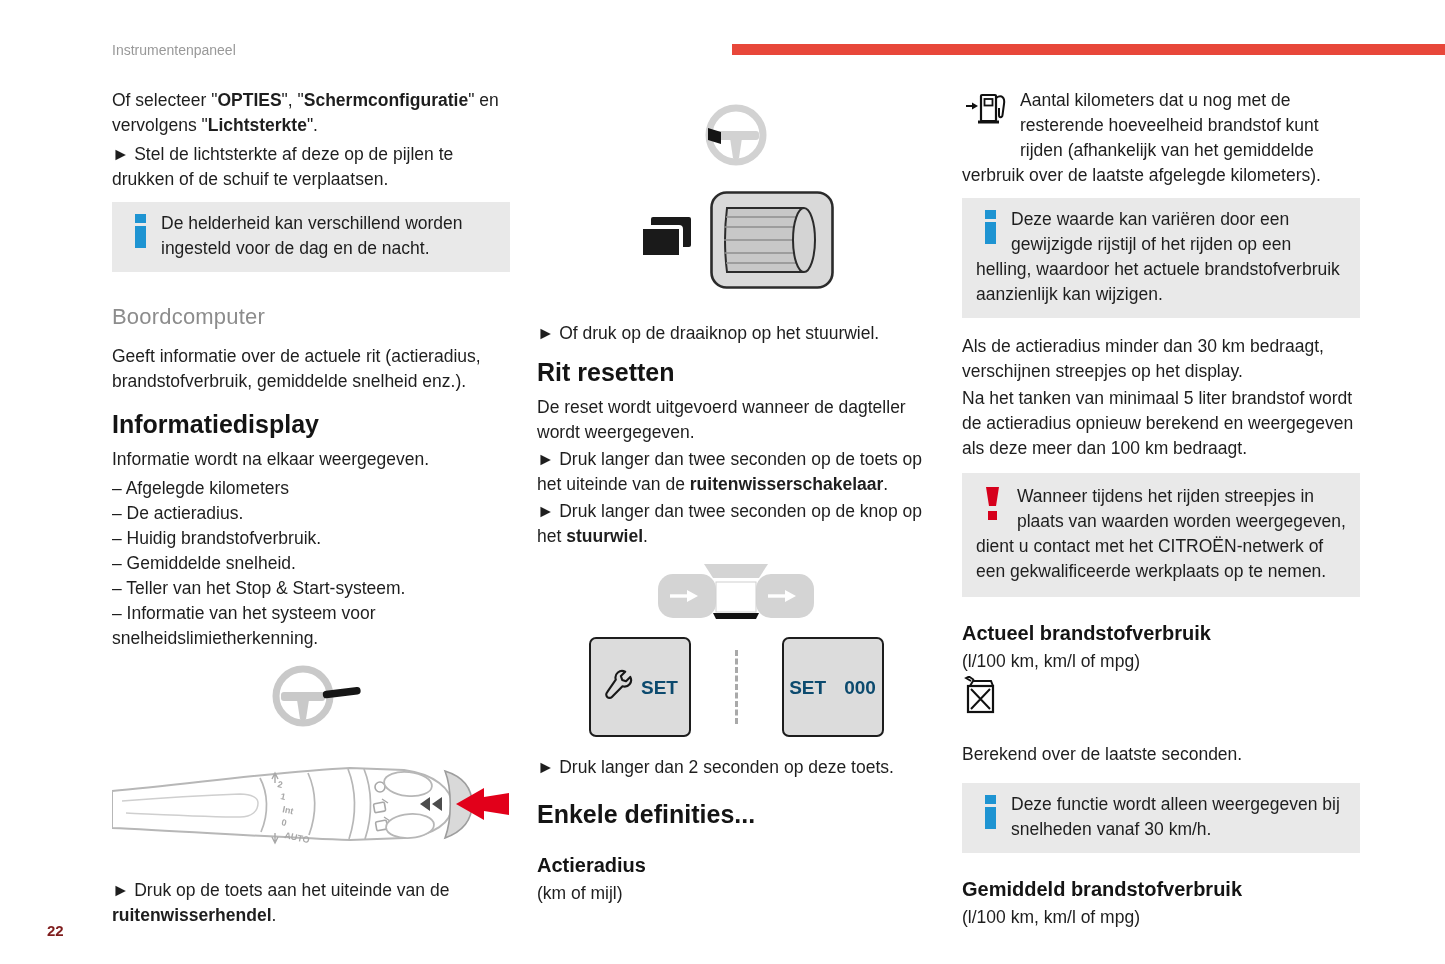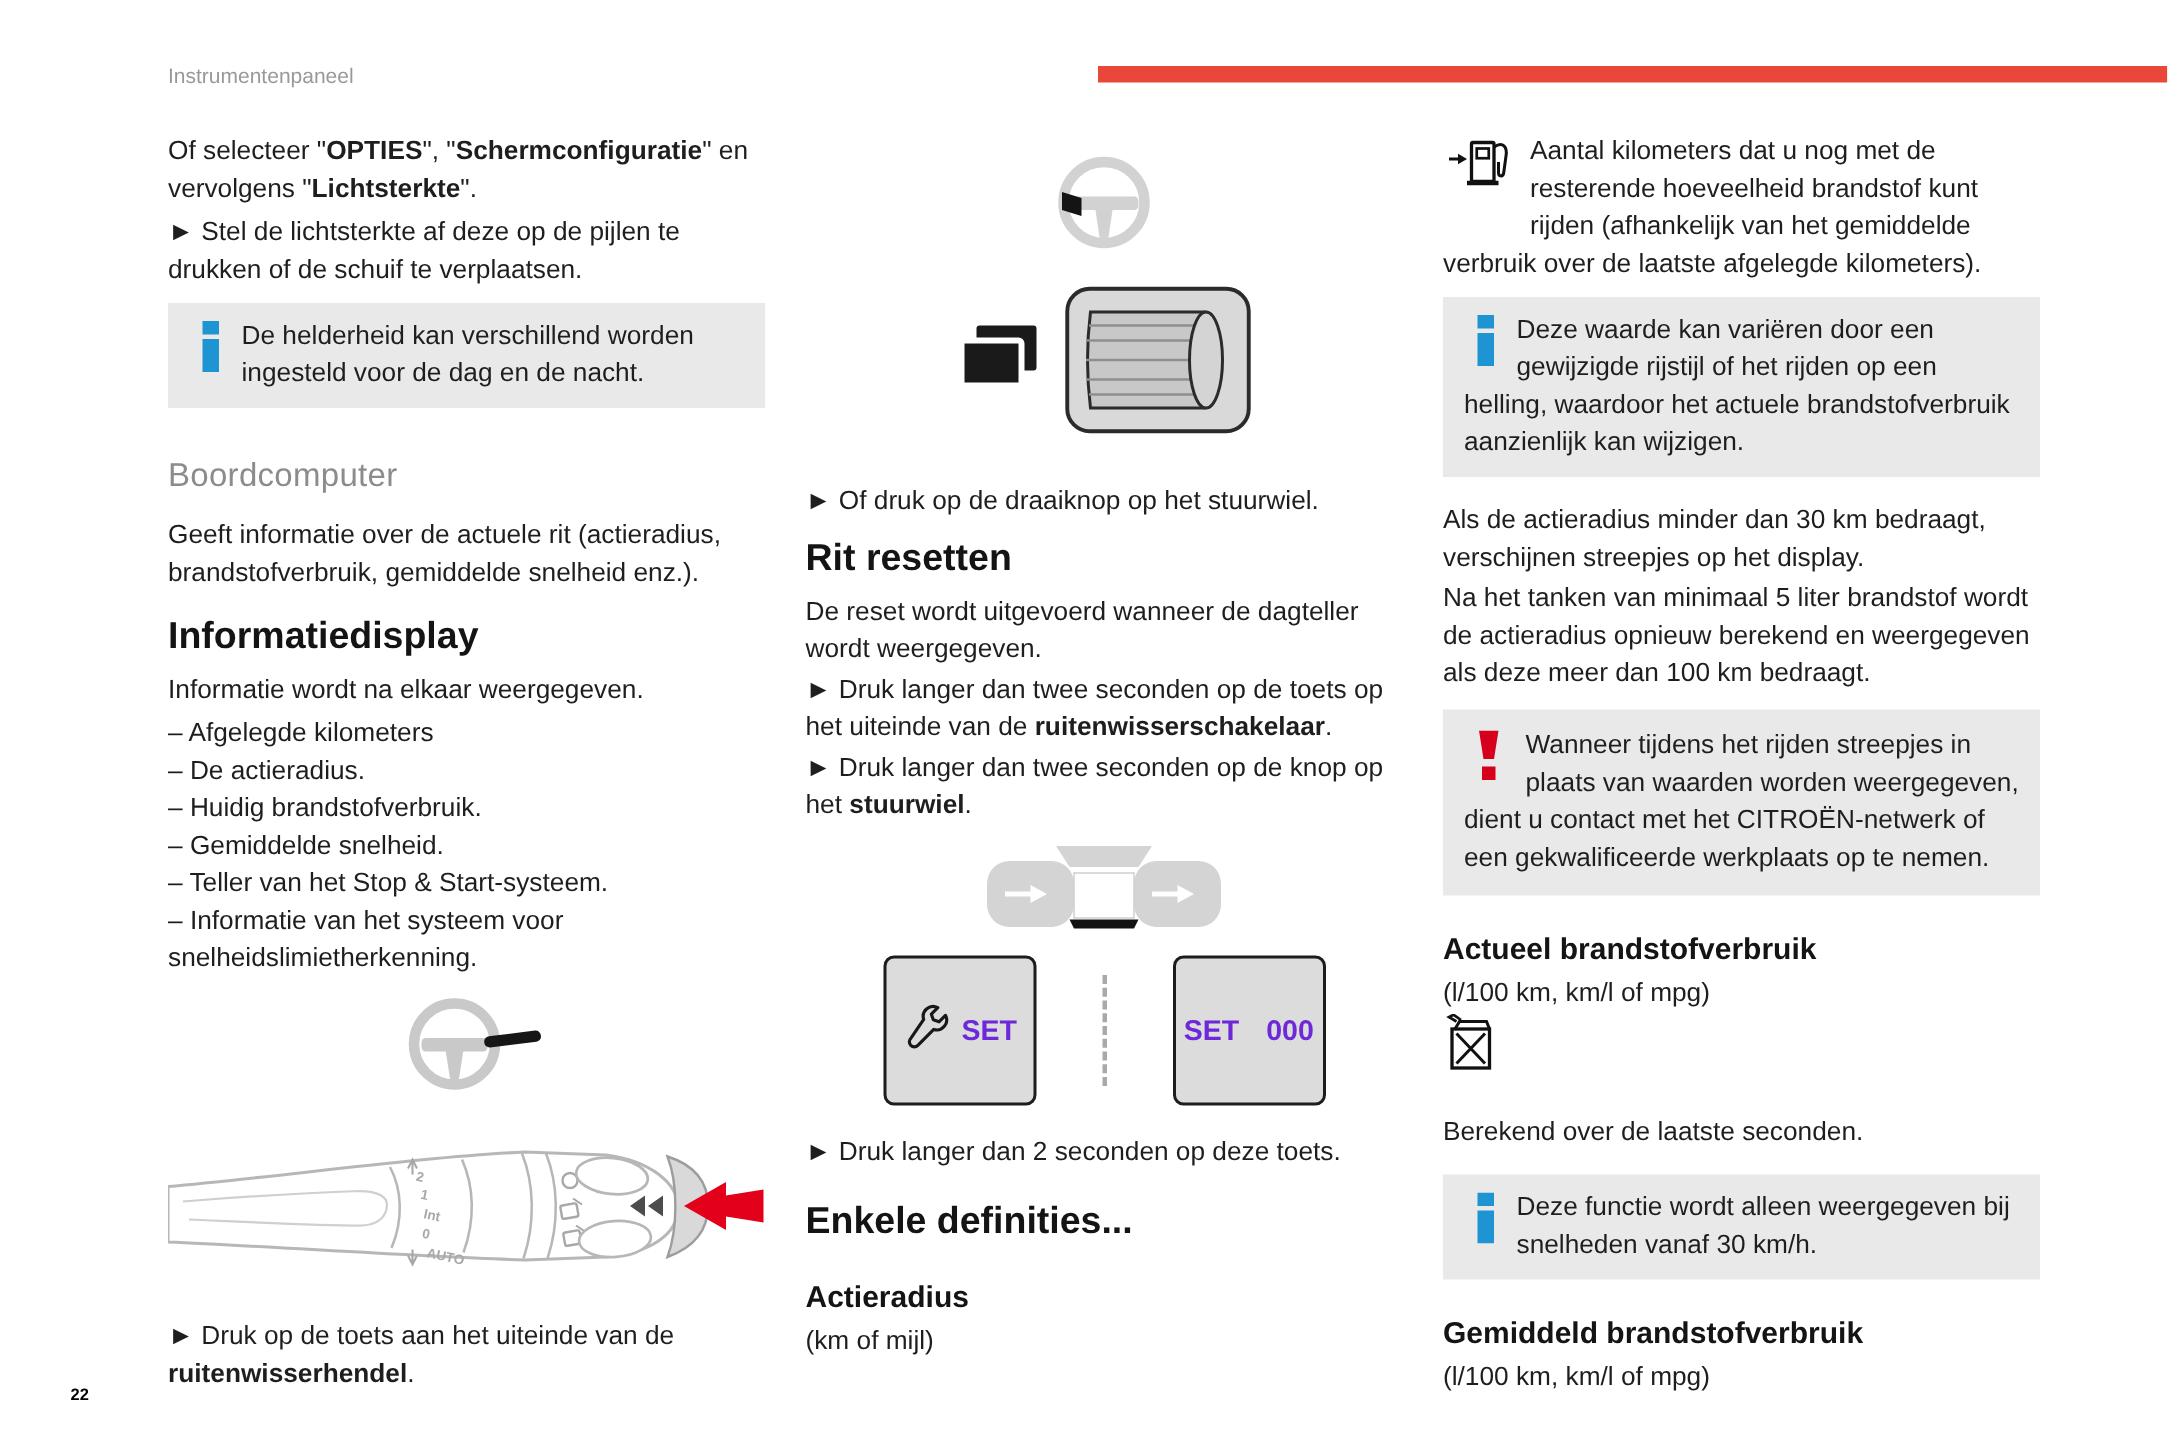--- a/index.html
+++ b/index.html
@@ -5,21 +5,21 @@
   * { margin:0; padding:0; box-sizing:border-box; }
   html,body { background:#ffffff; }
   .page {
     position:relative; width:1445px; height:964px; overflow:hidden;
     background:#ffffff; color:#1e1e1e;
     font-family:"Liberation Sans", sans-serif;
     font-size:17.5px; line-height:25px;
   }
   .page-header { position:absolute; top:38px; left:112px; font-size:14px; color:#999; }
   .accent-bar { position:absolute; top:44px; left:732px; right:0; height:11px; background:#e8473a; }
-  .page-num { position:absolute; left:47px; top:918px; font-size:11px; font-weight:bold; color:#000000; }
+  .page-num { position:absolute; left:47px; top:918px; font-size:15px; font-weight:bold; color:#7f1d1d; }
 
   .col { position:absolute; top:88px; width:398px; }
   .col-left { left:112px; }
   .col-mid { left:537px; }
   .col-right { left:962px; }
 
   .body-p { margin:0 0 2px 0; }
   b { font-weight:bold; }
 
   .info-box { background:#e9e9e9; padding:9px 14px 11px 14px; margin-top:10px; }
@@ -41,21 +41,21 @@
 
   .roller-row { display:flex; justify-content:center; align-items:center; gap:16px; margin-top:24px; }
   .stalk-wrap { margin-top:6px; }
 
   .cluster-row { margin-top:12px; }
 
   .set-row { display:flex; justify-content:center; align-items:center; gap:44px; margin-top:14px; }
   .set-btn {
     width:102px; height:100px; background:#dcdcdc; border:2.5px solid #1d1d1d; border-radius:7px;
     display:flex; align-items:center; justify-content:center; gap:8px;
-    font-weight:bold; font-size:19px; color:#6d28d9;
+    font-weight:bold; font-size:19px; color:#0c4a6e;
   }
   .set-divider { border-left:3.5px dashed #a9a9a9; height:74px; }
   .set-val { margin-left:10px; }
 
   .mt4{margin-top:4px;} .mt8{margin-top:8px;} .mt10{margin-top:10px;} .mt12{margin-top:12px;}
   .mt16{margin-top:16px;} .mt18{margin-top:18px;} .mt20{margin-top:20px;} .mt24{margin-top:24px;}
 
   .fuel-float { float:left; margin:0 12px 2px 2px; }
   .note-row { display:flex; align-items:flex-start; gap:18px; margin-top:2px;flex-direction:column; }
   .note-row .note-text { padding-top:1px; }

